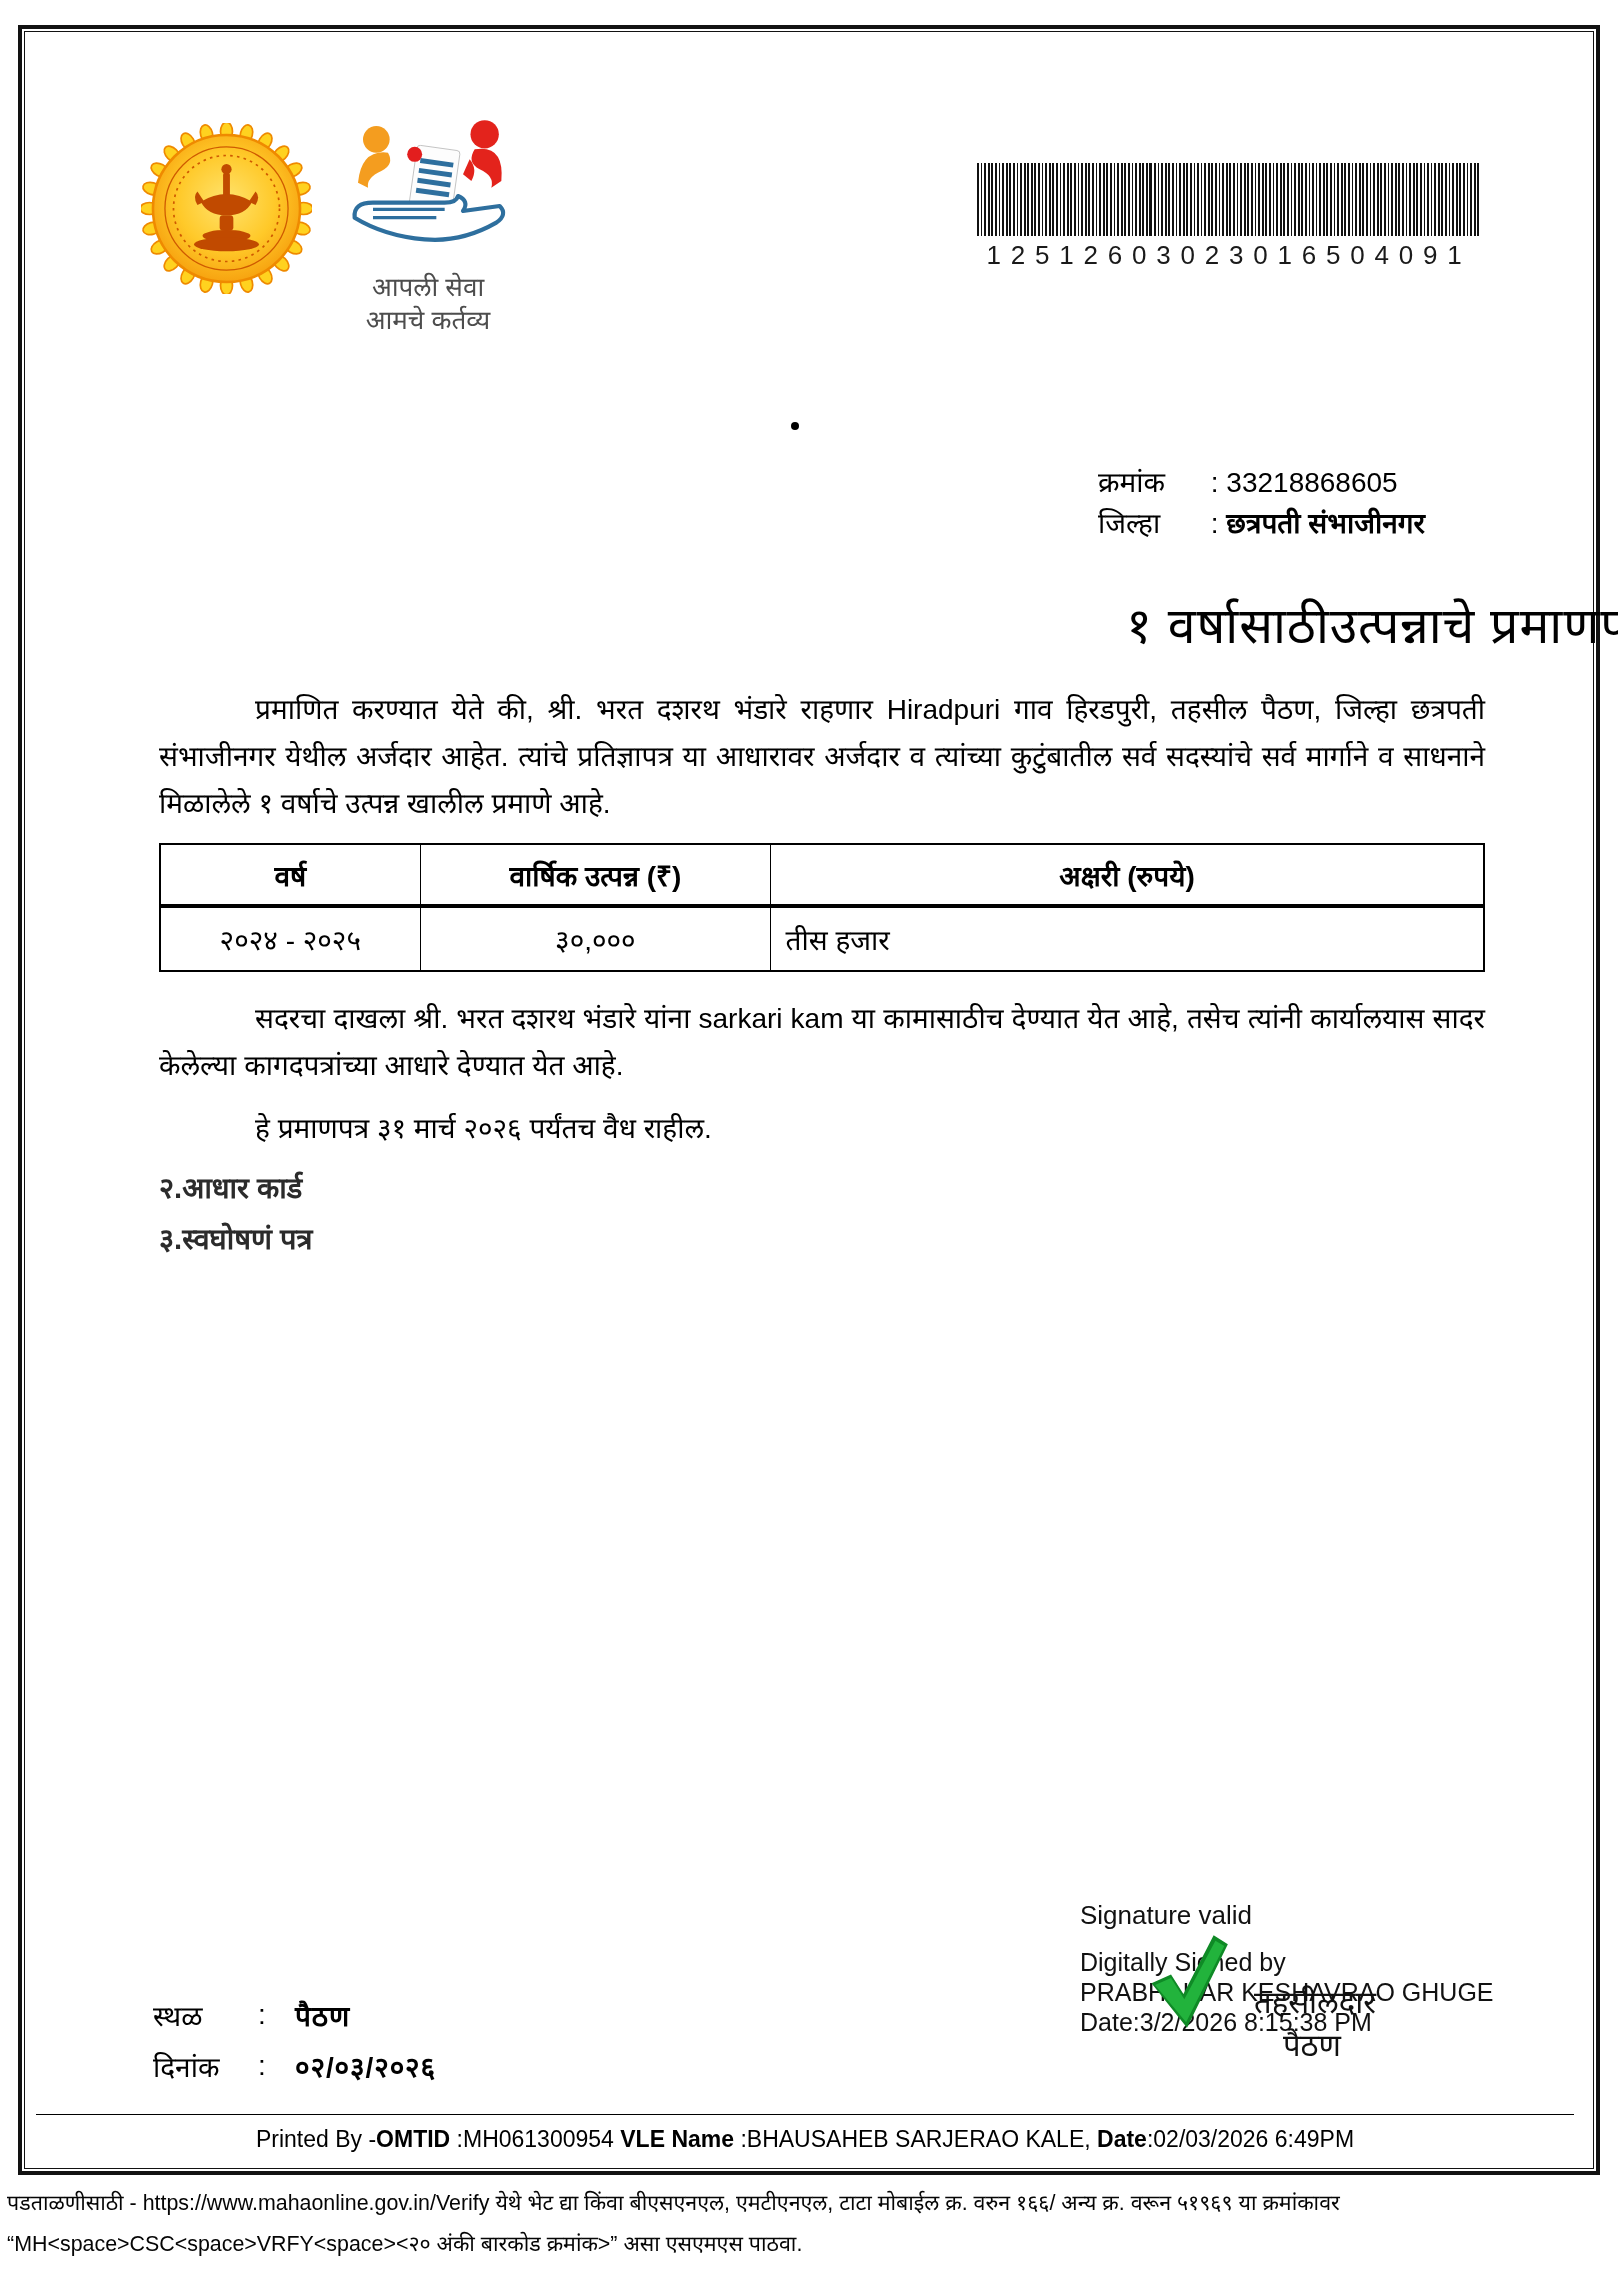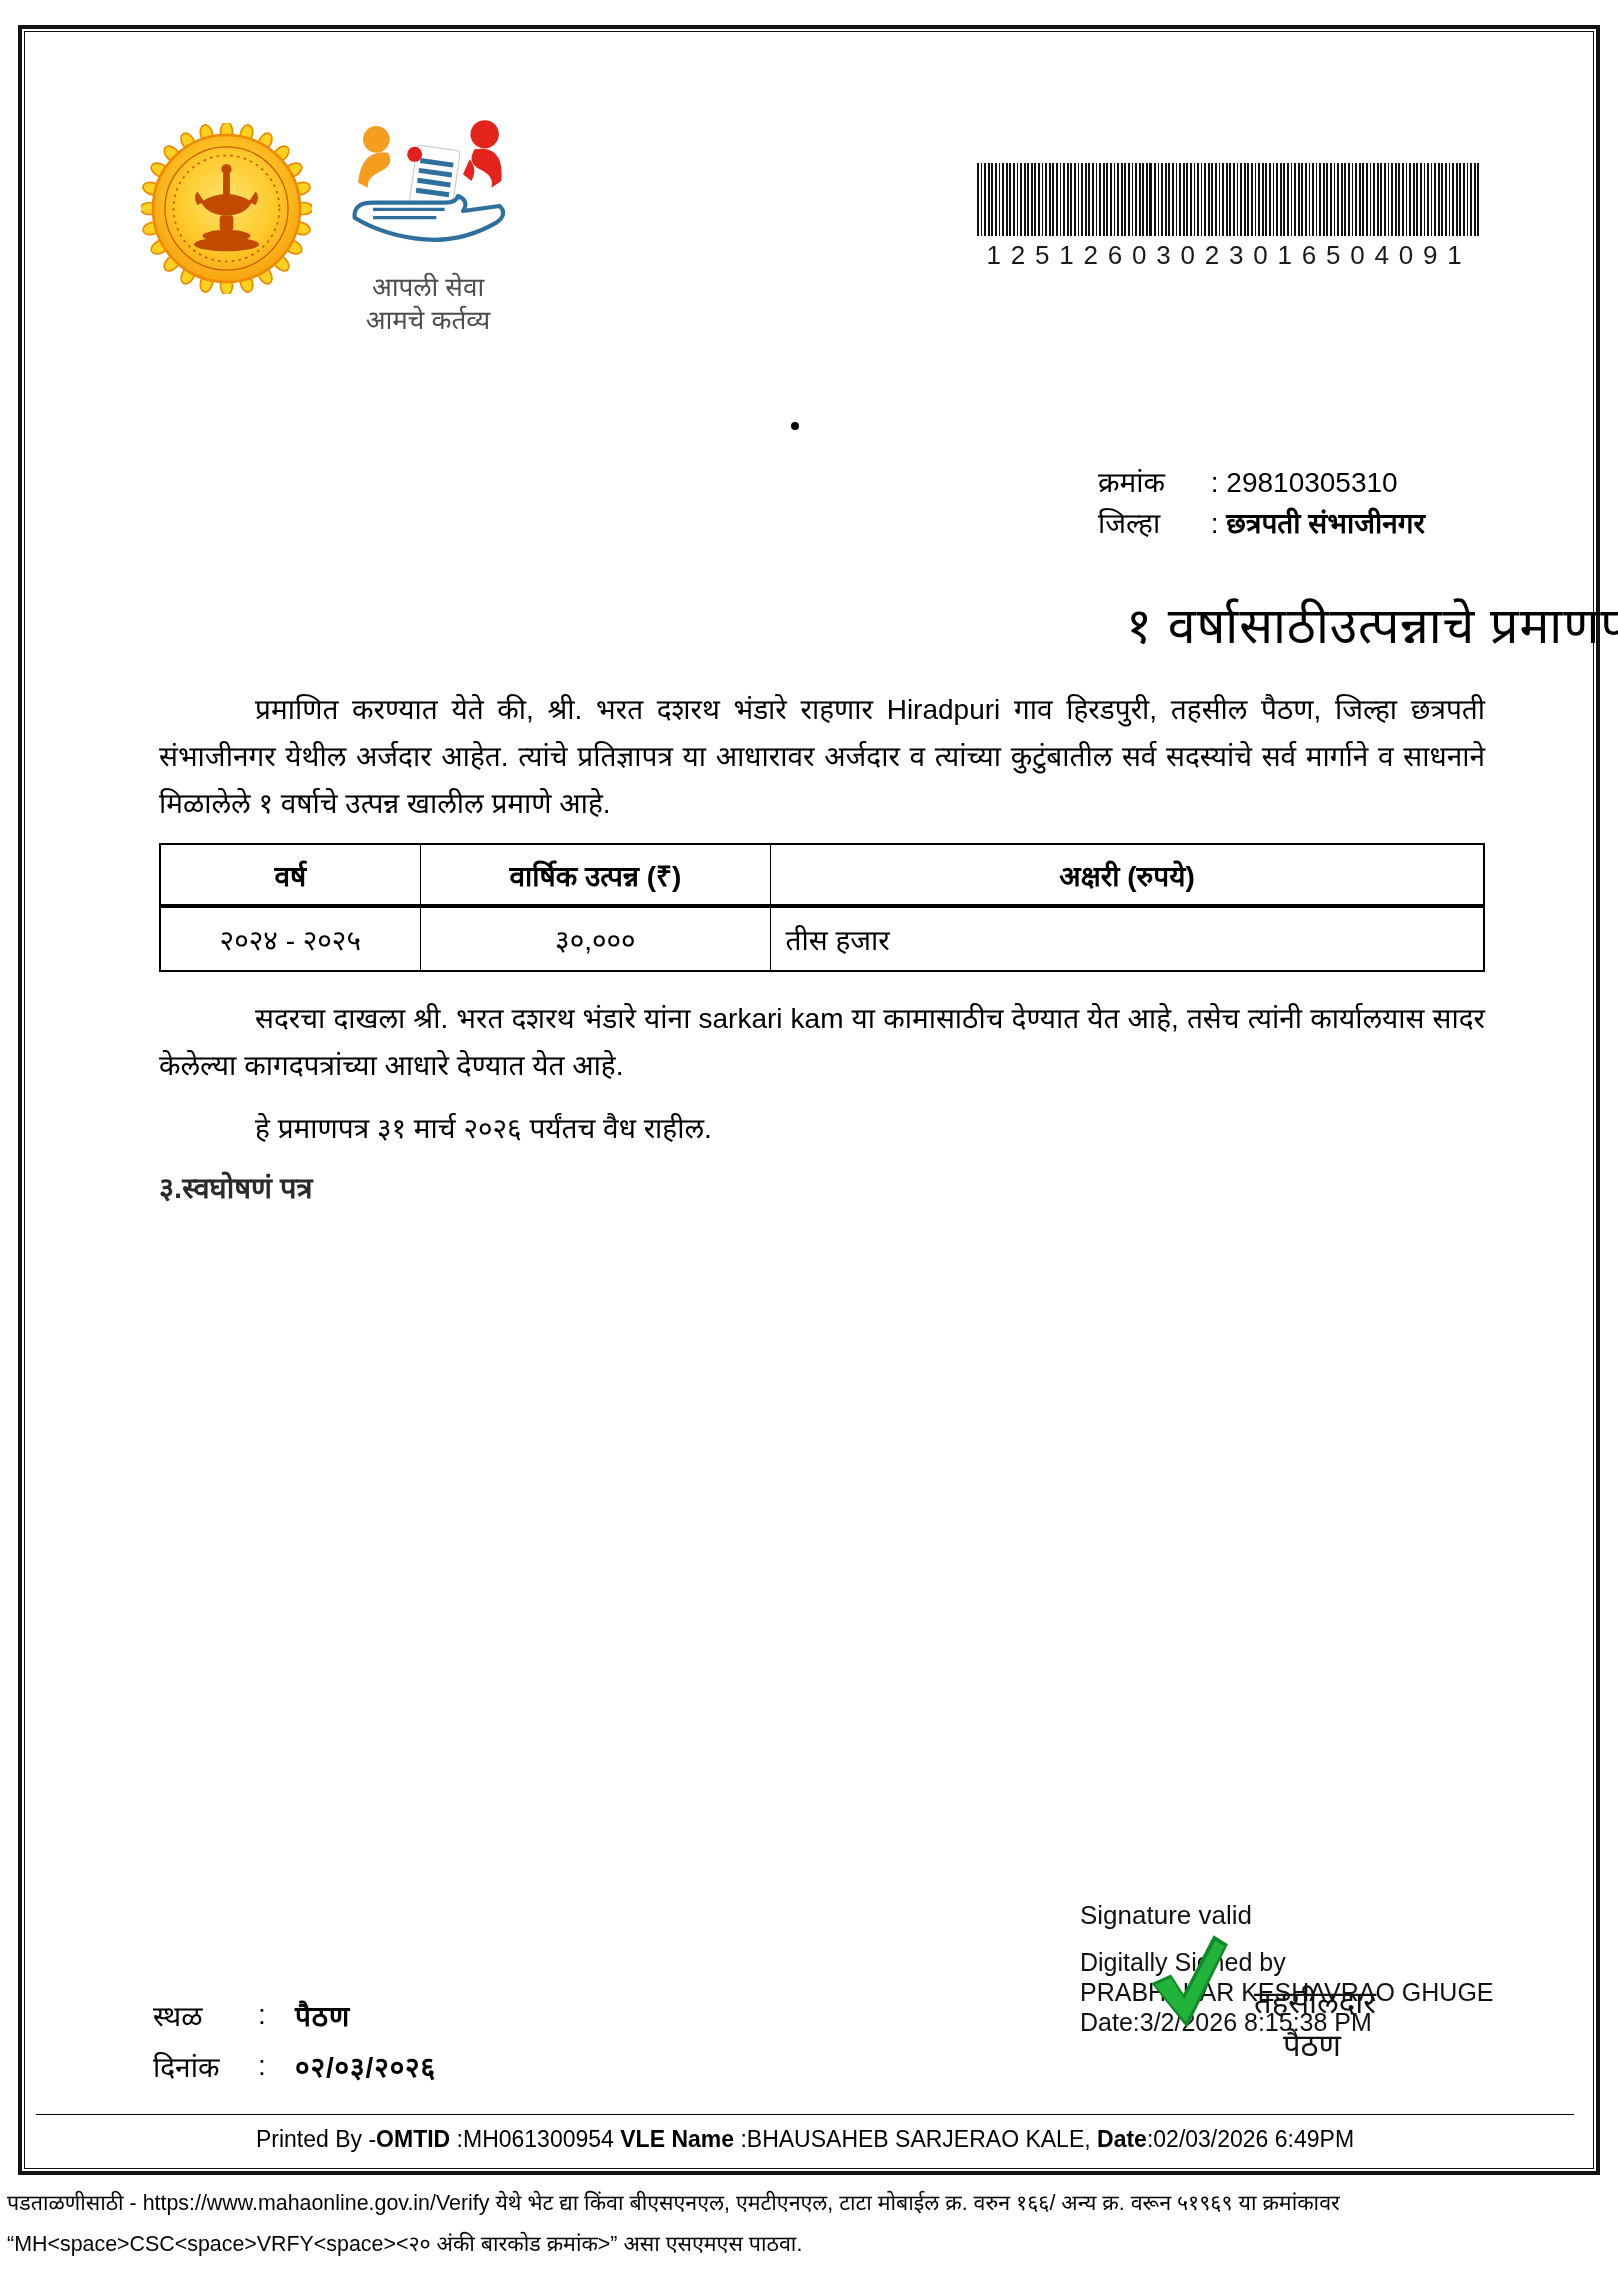--- a/index.html
+++ b/index.html
@@ -300,21 +300,21 @@
       <div style="width: 1.8px; margin-right: 1.8px;"></div>
       <div style="width: 1.8px; margin-right: 1.8px;"></div>
       <div style="width: 1.8px; margin-right: 1.8px;"></div>
     </div>
   <div class="bar-digits">12512603023016504091</div>
 </div>
 
 <div class="center-dot"></div>
 
 <div class="meta">
-  <div><span class="lbl">क्रमांक</span> : <span>29810305310</span></div>
+  <div><span class="lbl">क्रमांक</span> : <span>33218868605</span></div>
   <div><span class="lbl">जिल्हा</span> : <b>छत्रपती संभाजीनगर</b></div>
 </div>
 
 <div class="title">१ वर्षासाठीउत्पन्नाचे प्रमाणपत्र</div>
 
 <div class="content">
   <div class="para"><span>प्रमाणित करण्यात येते की, </span><b>श्री. भरत दशरथ भंडारे</b><span> राहणार Hiradpuri गाव </span><b>हिरडपुरी</b><span>, तहसील </span><b>पैठण</b><span>, जिल्हा </span><b>छत्रपती संभाजीनगर</b><span> येथील अर्जदार आहेत. त्यांचे प्रतिज्ञापत्र या आधारावर अर्जदार व त्यांच्या कुटुंबातील सर्व सदस्यांचे सर्व मार्गाने व साधनाने मिळालेले १ वर्षाचे उत्पन्न खालील प्रमाणे आहे.</span></div>
 
   <table class="income">
     <tbody>
@@ -328,20 +328,21 @@
       <td class="col-amt">३०,०००</td>
       <td class="col-words">तीस हजार</td>
     </tr>
   </tbody>
     </table>
 
   <div class="para p-gap1"><span>सदरचा दाखला </span><b>श्री. भरत दशरथ भंडारे</b><span> यांना sarkari kam या कामासाठीच देण्यात येत आहे, तसेच त्यांनी कार्यालयास सादर केलेल्या कागदपत्रांच्या आधारे देण्यात येत आहे.</span></div>
   <div class="para p-gap2">हे प्रमाणपत्र ३१ मार्च २०२६ पर्यंतच वैध राहील.</div>
 
   <div class="doc-list">
+    <div>२.आधार कार्ड</div>
     <div>३.स्वघोषणं पत्र</div>
   </div>
 </div>
 
 <div class="sig">
   <div class="sig-valid">Signature valid</div>
   <div class="sig-lines">
     <div>Digitally Signed by</div>
     <div>PRABHAKAR KESHAVRAO GHUGE</div>
     <div>Date:3/2/2026 8:15:38 PM</div>

